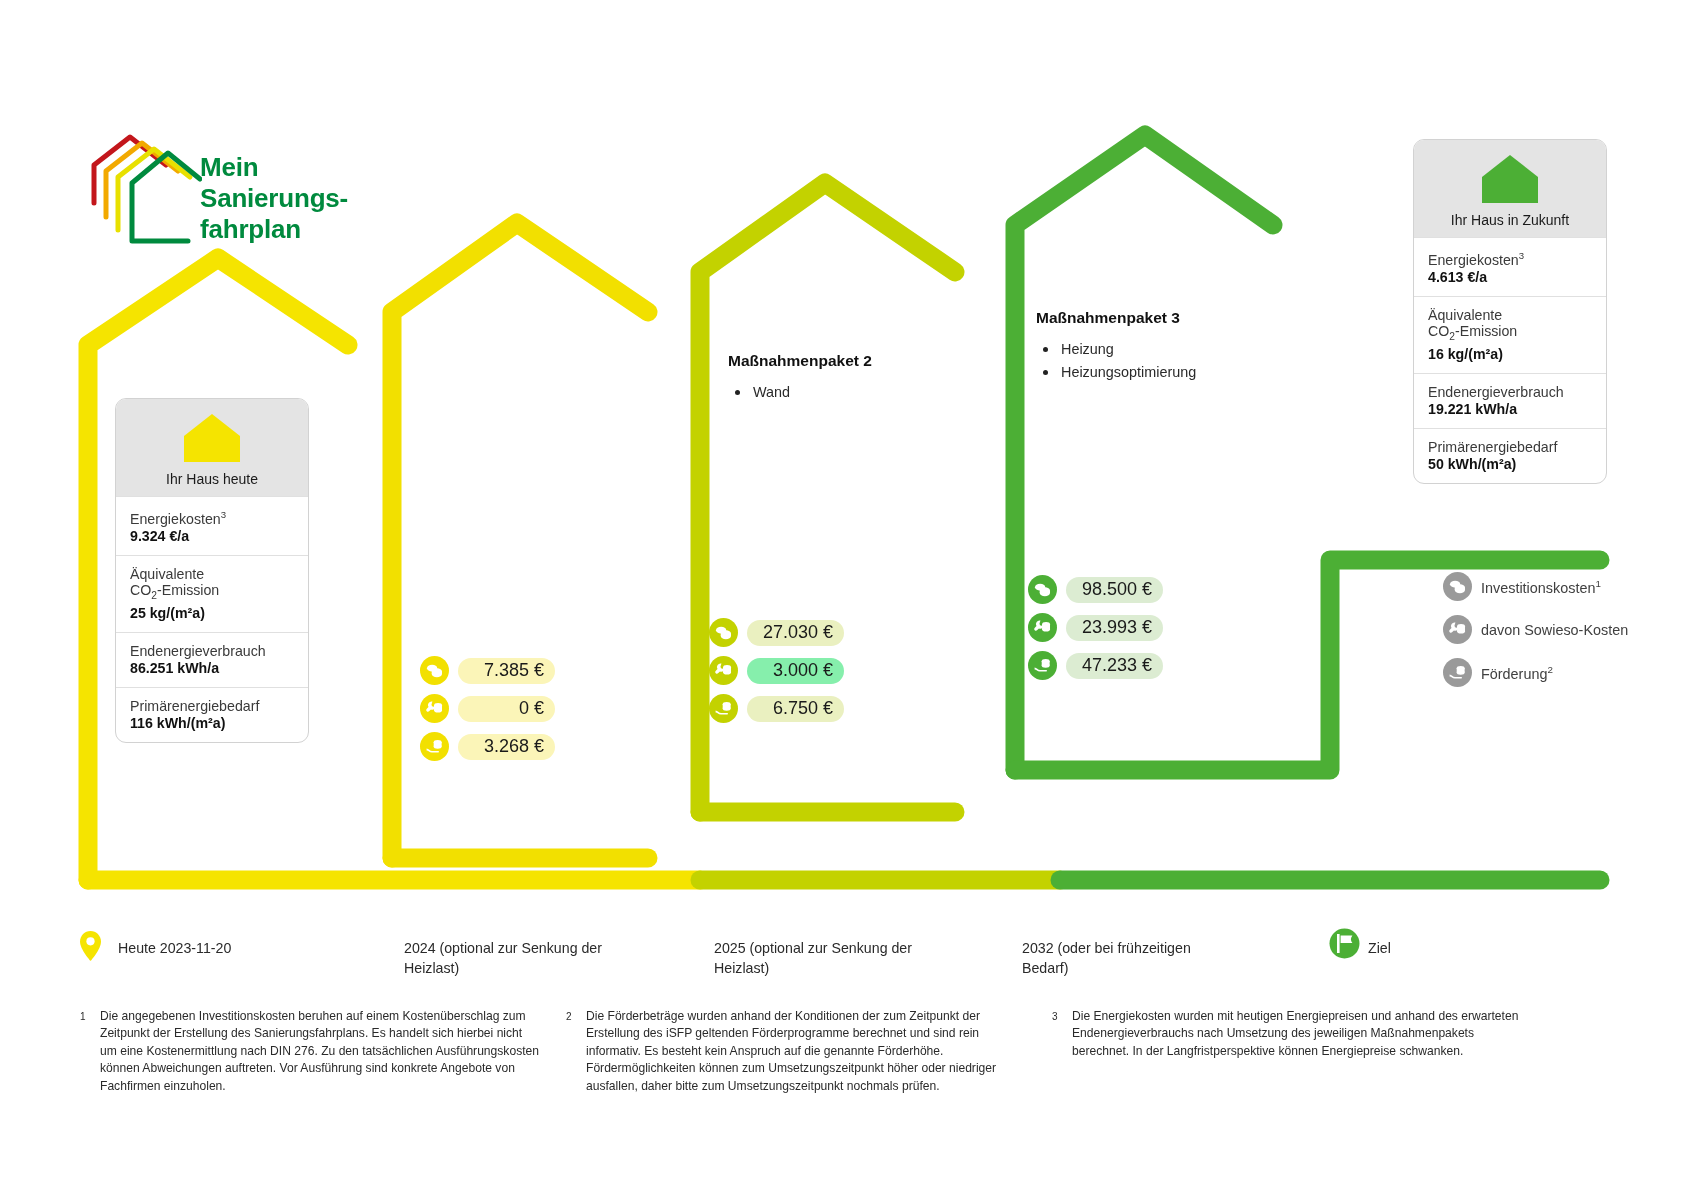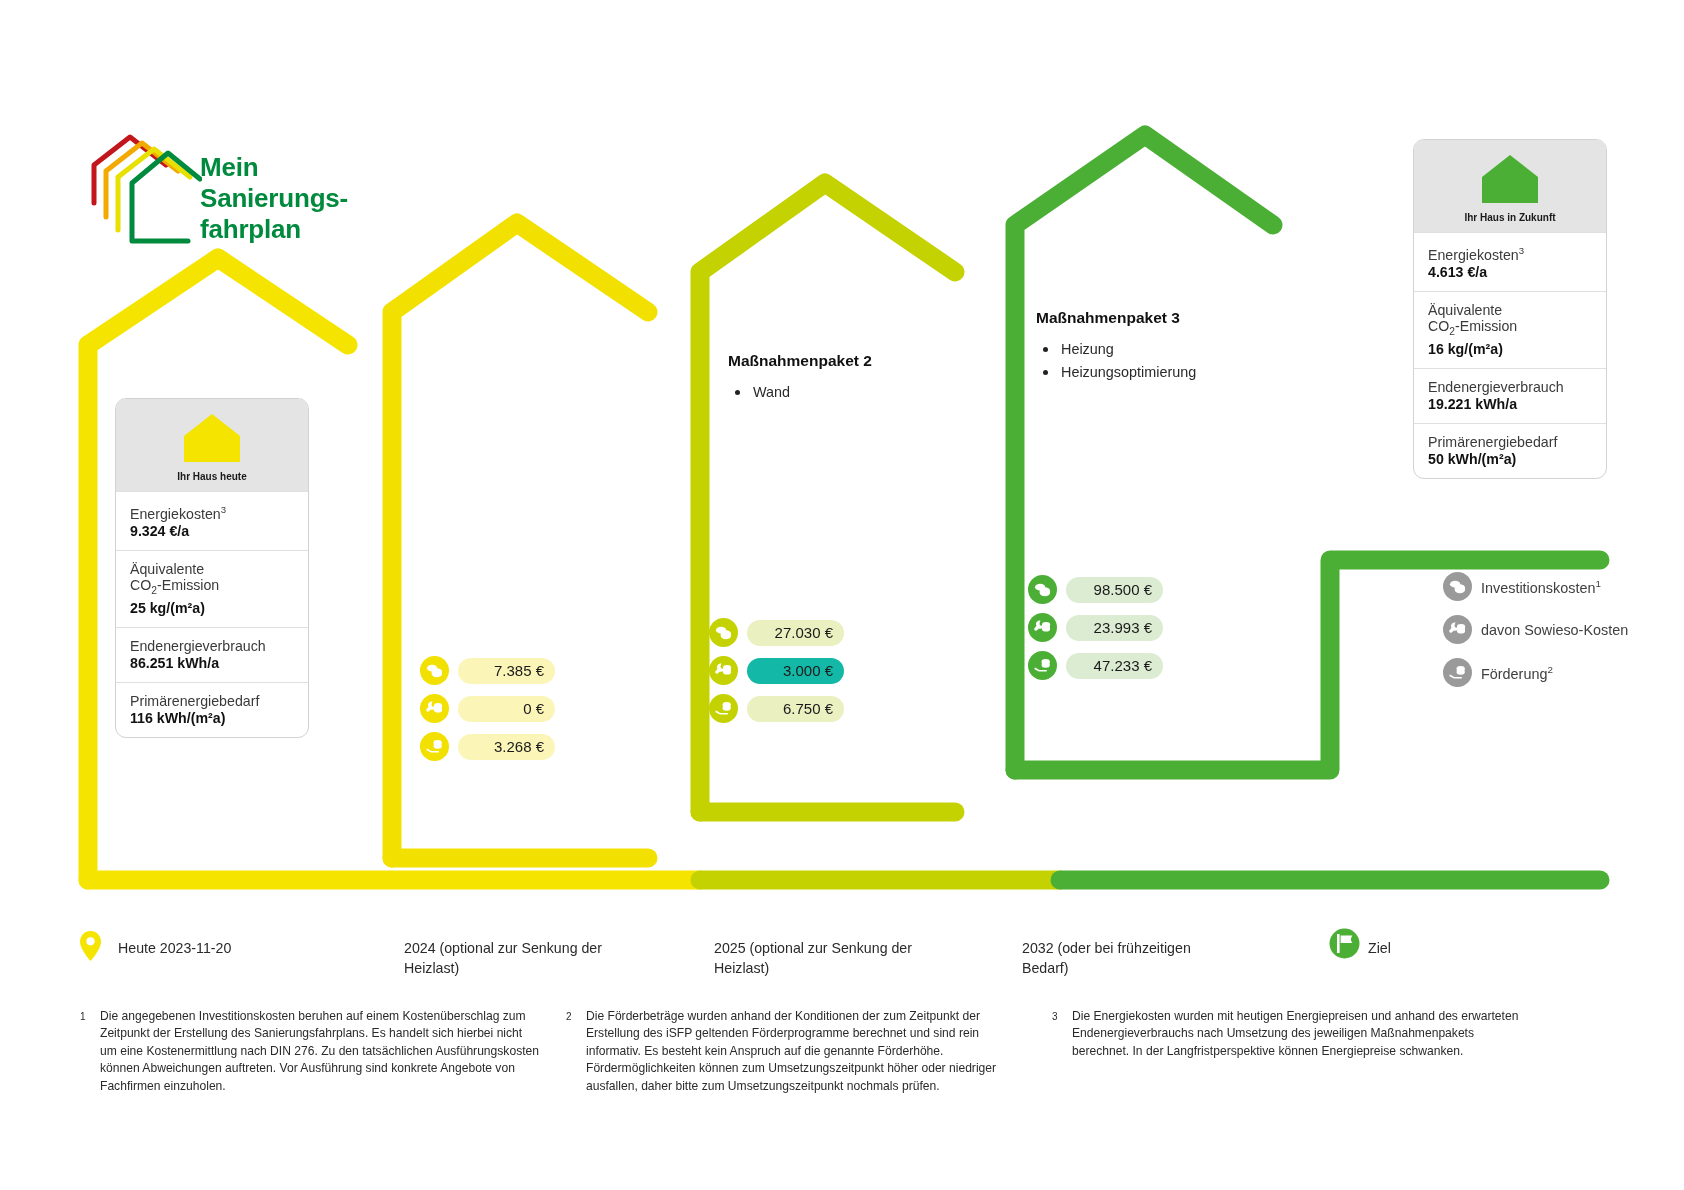--- a/index.html
+++ b/index.html
@@ -25,21 +25,21 @@
   
   .card{
     position:absolute;width:194px;
     border:1px solid #d2d2d2;border-radius:11px;background:#ffffff;
     box-sizing:border-box;overflow:hidden;
   }
   .card-head{
     background:#e4e4e4;padding:13px 0 9px 0;text-align:center;
   }
   .card-head .house-ico{display:block;margin:0 auto 7px auto;}
-  .card-head .head-label{font-size:10px;font-weight:700;color:#1a1a1a;}
+  .card-head .head-label{font-size:14px;font-weight:400;color:#1a1a1a;}
   .card-row{
     padding:10px 14px 11px 14px;border-top:1px solid #e0e0e0;
     font-size:14.2px;line-height:16px;color:#3a3a3a;
   }
   .card-row:first-of-type{border-top:none;}
   .card-row .rv{display:block;font-weight:700;color:#111;margin-top:1px;}
   .card-row .rl{display:block;}
   sub{font-size:0.72em;}
   sup{font-size:0.68em;}
 
@@ -65,21 +65,21 @@
   .chips{position:absolute;}
   .chip{display:flex;align-items:center;margin-bottom:9px;}
   .chip .ico{
     width:29px;height:29px;border-radius:50%;flex:0 0 29px;
     display:flex;align-items:center;justify-content:center;margin-right:9px;
   }
   .chip .val{
     width:97px;height:26px;border-radius:13px;
     display:flex;align-items:center;justify-content:flex-end;
     padding-right:11px;box-sizing:border-box;
-    font-size:15px;color:#1a1a1a;
+    font-size:18px;color:#1a1a1a;
   }
   #chips1{left:420px;top:656px;}
   #chips2{left:709px;top:618px;}
   #chips3{left:1028px;top:575px;}
 
   
   #legend{position:absolute;left:1443px;top:572px;}
   #legend .chip{margin-bottom:14px;}
   #legend .ico{background:#9a9a9a;}
   #legend .ltext{font-size:14.4px;color:#404040;}
@@ -252,21 +252,21 @@
     </div>
     <div class="chip">
       <span class="ico" style="background:#c3d200">
         <svg width="19" height="19" viewBox="0 0 24 24">
             <path d="M9.4 3.2a4.6 4.6 0 0 0-5 6.9l-2.1 2.1a2.2 2.2 0 1 0 3.1 3.1l2.1-2.1a4.6 4.6 0 0 0 6-5.6l-2.3 2.3-2.4-.6-.6-2.4z" fill="#fff"></path>
             <ellipse cx="16.5" cy="8" rx="5" ry="3" fill="#fff"></ellipse>
             <rect x="11.5" y="8" width="10" height="6.2" fill="#fff"></rect>
             <ellipse cx="16.5" cy="14.2" rx="5" ry="3" fill="#fff"></ellipse>
           </svg>
       </span>
-      <span class="val" style="background:#14b8a6">3.000 €</span>
+      <span class="val" style="background:#86efac">3.000 €</span>
     </div>
     <div class="chip">
       <span class="ico" style="background:#c3d200">
         <svg width="19" height="19" viewBox="0 0 24 24">
             <ellipse cx="16" cy="6.5" rx="5" ry="2.8" fill="#fff"></ellipse>
             <rect x="11" y="6.5" width="10" height="5.6" fill="#fff"></rect>
             <ellipse cx="16" cy="12.1" rx="5" ry="2.8" fill="#fff"></ellipse>
             <path d="M2 14.5c2.6 0 4.2 3.2 7.2 3.2h7.6c1.2 0 1.2 1.9 0 1.9H8.6C5.6 19.6 4.2 17 2 17z" fill="#fff"></path>
           </svg>
       </span>

